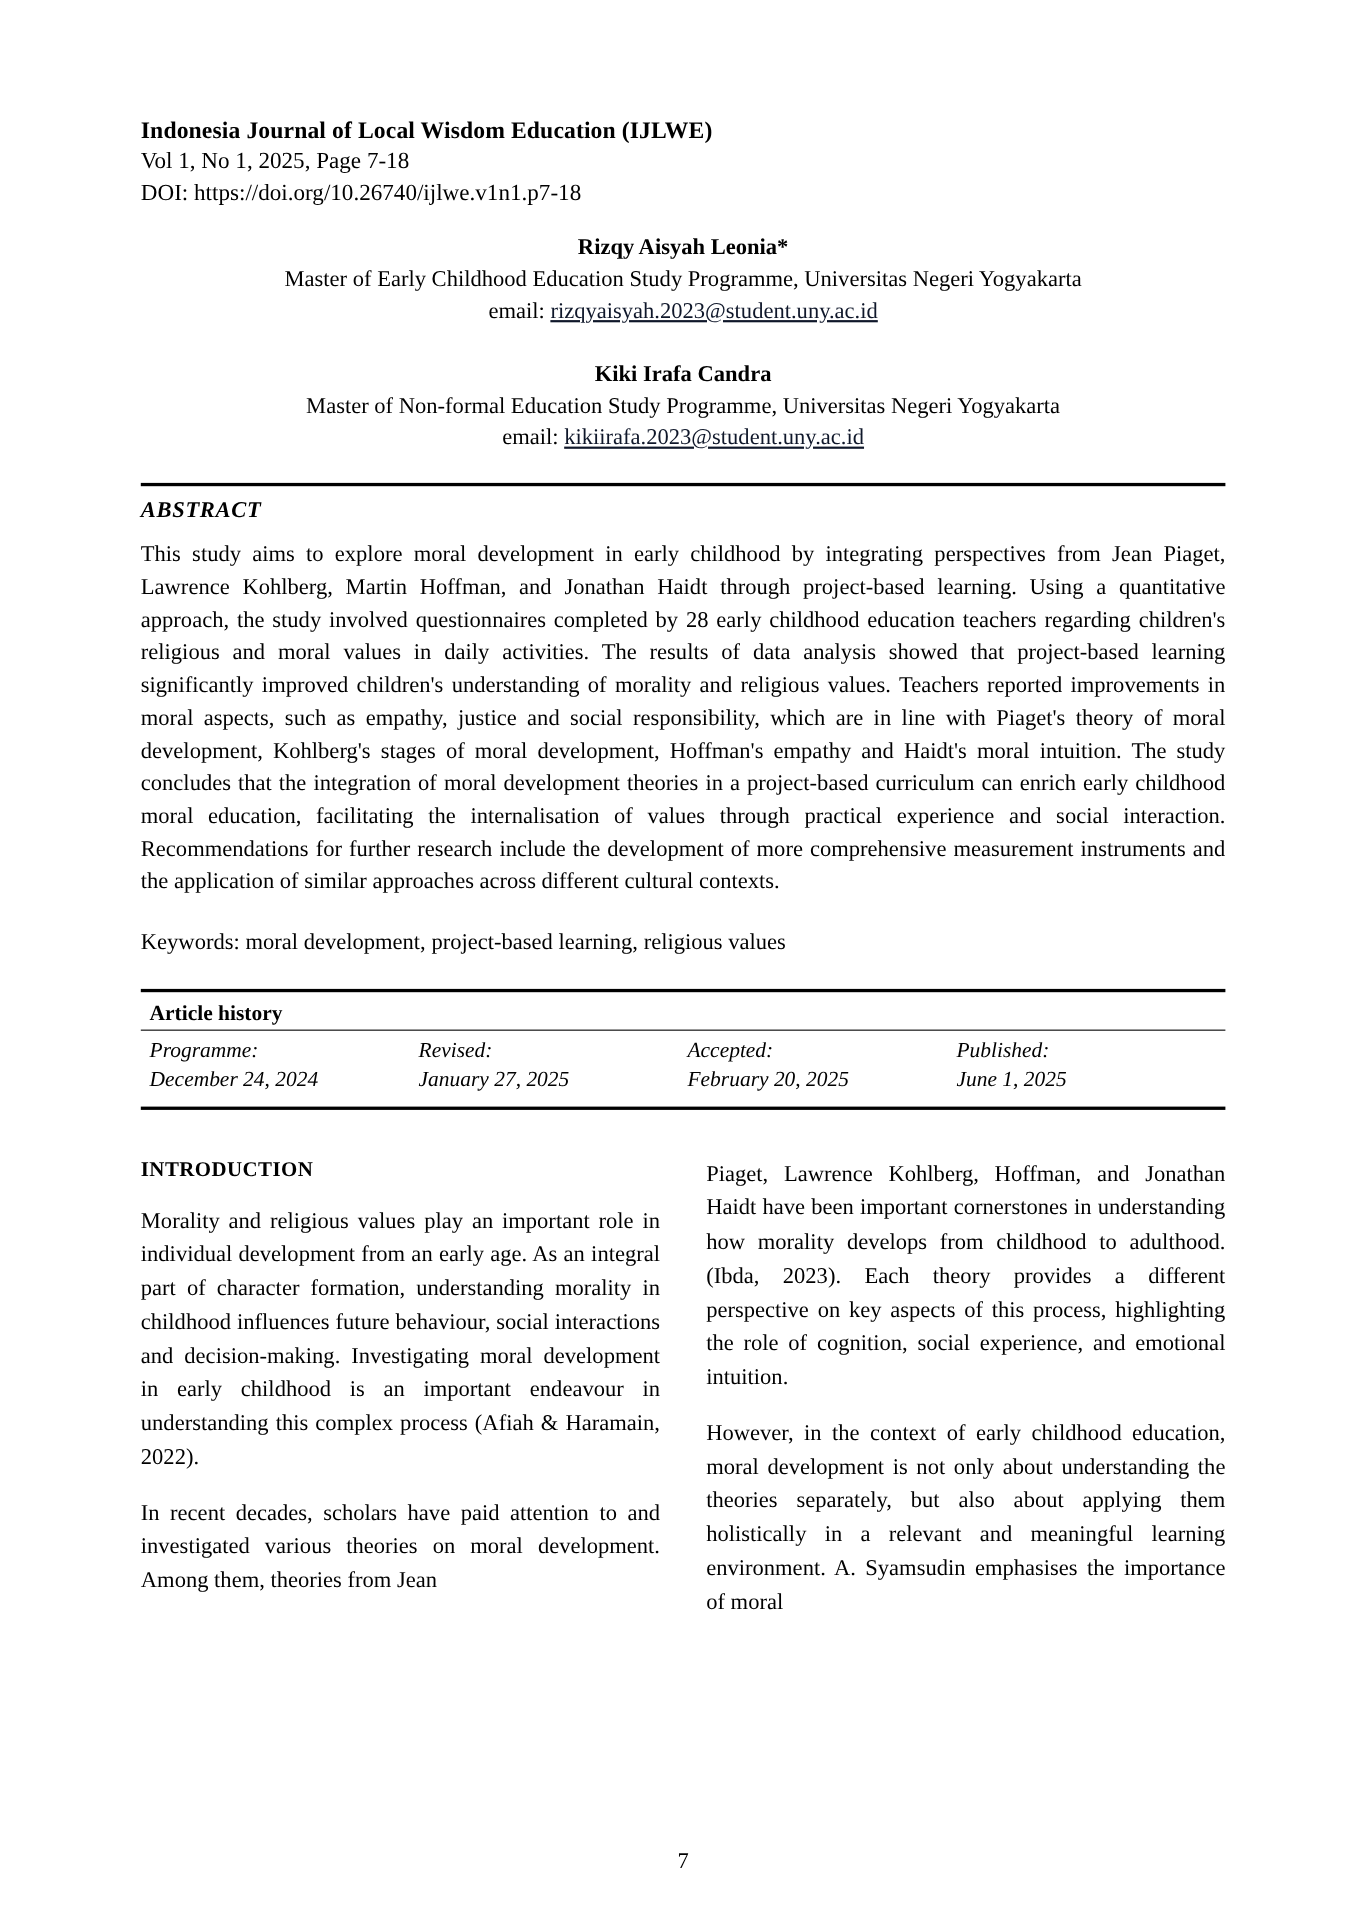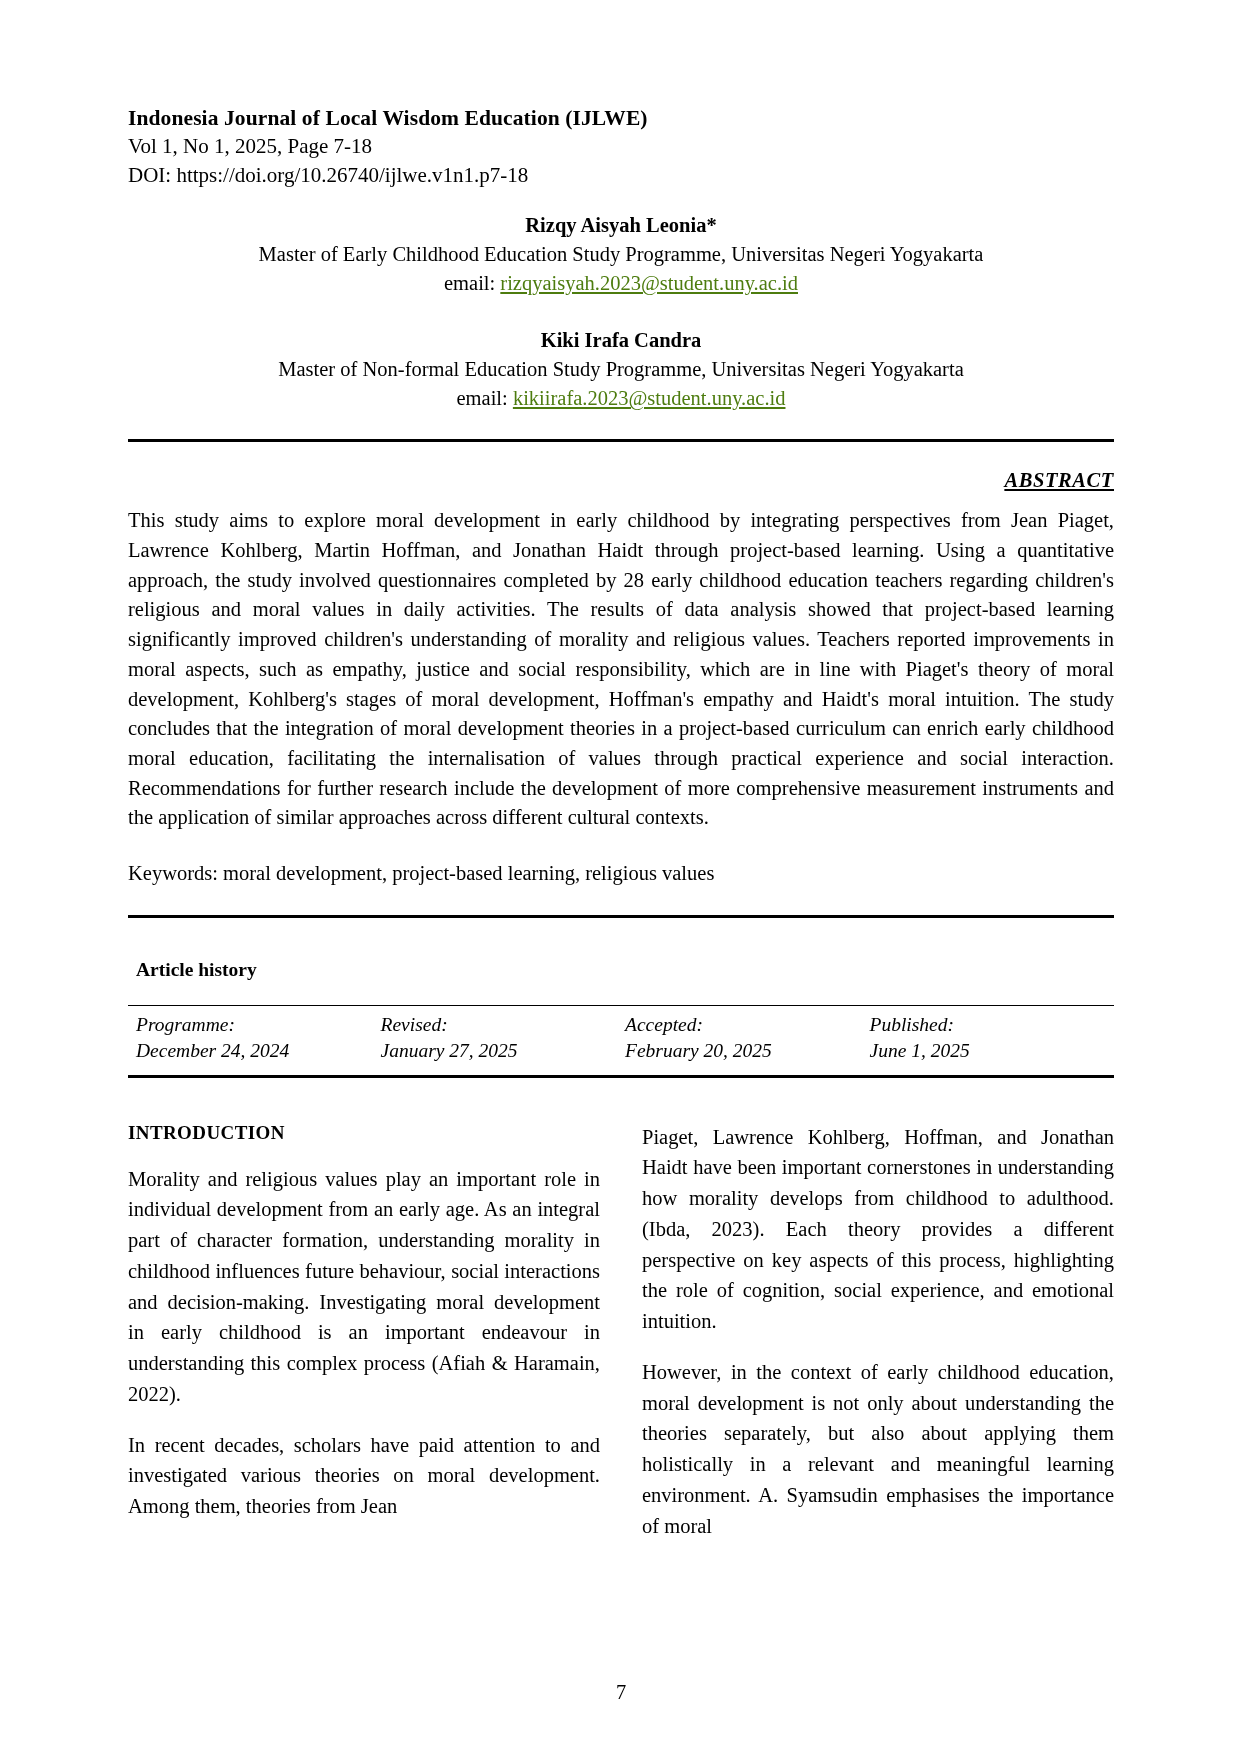--- a/index.html
+++ b/index.html
@@ -59,40 +59,39 @@
   }
   .author-affil {
     font-size: 20.5px;
     line-height: 1.42;
   }
   .author-email-line {
     font-size: 20.5px;
     line-height: 1.42;
   }
   .email-link {
-    color: #4d7c0f;
+    color: #0f172a;
     text-decoration: underline;
   }
 
   
   .rule-thick {
     border: 0;
     border-top: 3px solid #000;
     margin: 26px 0 0 0;
   }
 
   
   .abstract-heading {
-    text-align: right;
+    text-align: left;
     font-size: 20.5px;
     font-weight: bold;
     font-style: italic;
     letter-spacing: 0.6px;
-    margin: 27px 0 14px 0;
-    text-decoration: underline;
+    margin: 11px 0 14px 0;
   }
   .abstract-body {
     text-align: justify;
     font-size: 20.5px;
     line-height: 1.45;
     margin: 0;
   }
   .keywords {
     margin-top: 26px;
     font-size: 20.5px;
@@ -103,23 +102,22 @@
   
   .history {
     margin-top: 26px;
     border-top: 3px solid #000;
     border-bottom: 3px solid #000;
     padding: 6px 0 8px 0;
   }
   .history-title {
     font-size: 19.5px;
     font-weight: bold;
-    padding: 3px 0 24px 8px;
+    padding: 3px 0 3px 8px;
     border-bottom: 1px solid #000;
-    margin-top: 32px;
   }
   .history-row {
     display: flex;
     padding: 6px 0 2px 8px;
   }
   .history-cell { width: 25%; }
   .history-label {
     font-style: italic;
     font-size: 19.5px;
     line-height: 1.35;

